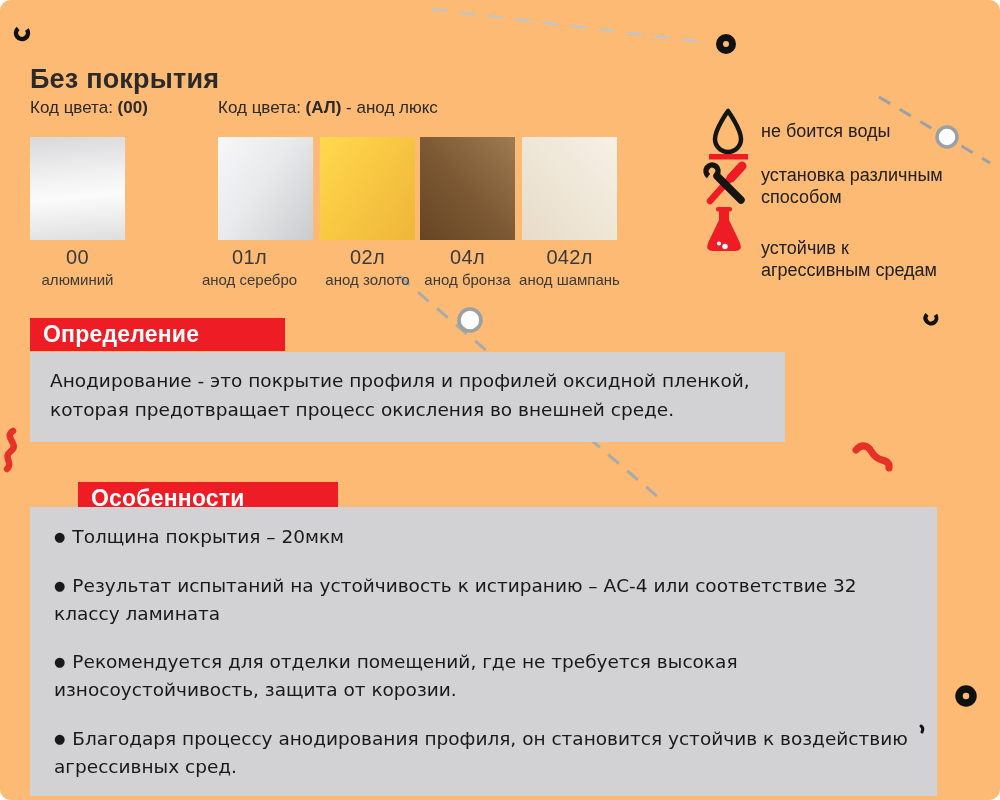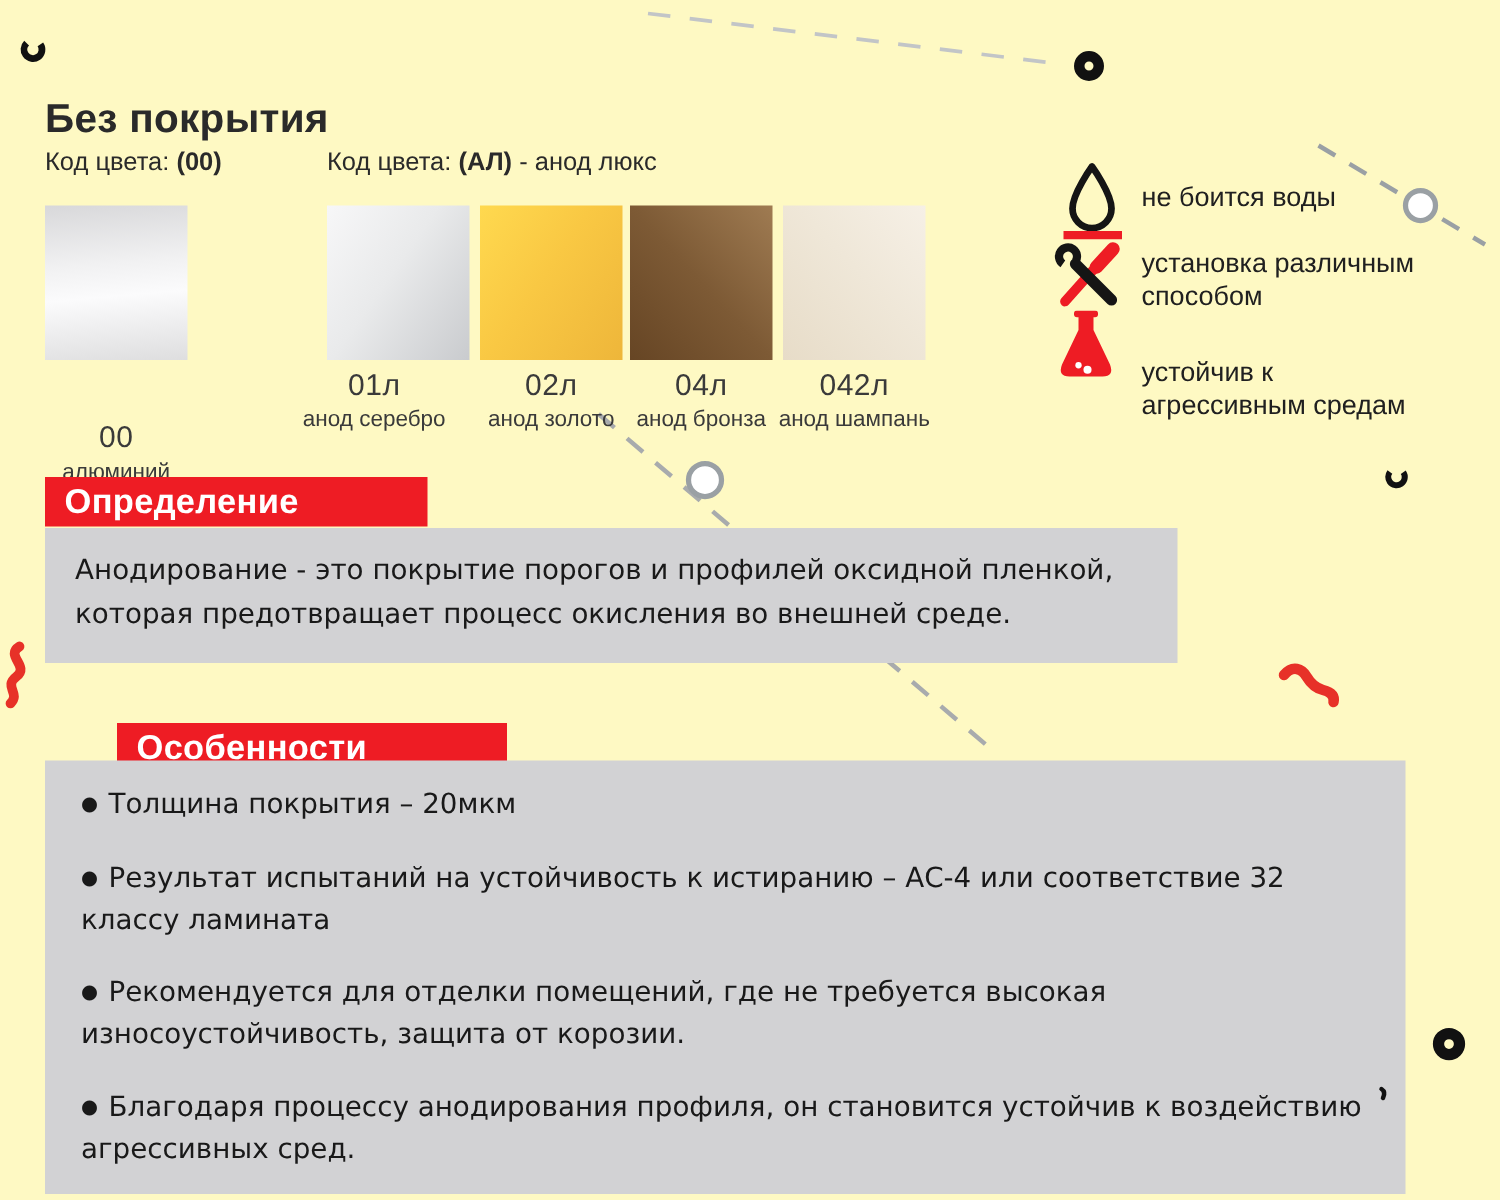--- a/index.html
+++ b/index.html
@@ -1,18 +1,18 @@
 <!DOCTYPE html>
 <html><head>
 <meta charset="utf-8">
 <style>
   html,body { margin:0; padding:0; background:#fff; }
   .canvas {
-    position:relative; width:1000px; height:800px; background:#fef9c3;
-    font-family:"Liberation Sans", sans-serif; overflow:hidden; color:#262626;
+    position:relative; width:1000px; height:800px; background:#fdba74;
+    font-family:"Liberation Sans", sans-serif; overflow:hidden; color:#262626;border-radius:11px;
   }
   svg.decor { position:absolute; left:0; top:0; pointer-events:none; }
   #decor-under { z-index:0; }
   #decor-over  { z-index:2; }
   .layer { position:absolute; inset:0; z-index:1; }
 
   
   .col-title { position:absolute; top:64px; font-size:27px; font-weight:bold; color:#2a2a2a; letter-spacing:.2px; }
   .code-line { position:absolute; top:98px; font-size:17px; color:#2a2a2a; }
   .code-line b { font-weight:bold; }
@@ -76,21 +76,21 @@
       <b>(АЛ)</b>
       <span>- анод люкс</span>
     </div>
 
     <div class="tile sw-aluminum" style="left:30px;"></div>
     <div class="tile sw-silver" style="left:218px;"></div>
     <div class="tile sw-gold" style="left:320px;"></div>
     <div class="tile sw-bronze" style="left:420px;"></div>
     <div class="tile sw-champagne" style="left:522px;"></div>
 
-    <div class="tile-label" style="left:17px;margin-top:35px;">
+    <div class="tile-label" style="left:17px;">
       <div class="tile-code">00</div>
       <div class="tile-name">алюминий</div>
     </div>
     <div class="tile-label" style="left:189px;">
       <div class="tile-code">01л</div>
       <div class="tile-name">анод серебро</div>
     </div>
     <div class="tile-label" style="left:307px;">
       <div class="tile-code">02л</div>
       <div class="tile-name">анод золото</div>
@@ -121,21 +121,21 @@
     <svg class="benefit-icon" style="left:705px; top:207px;" width="38" height="48" viewBox="0 0 38 48">
       <rect x="11" y="0" width="16" height="4.5" rx="2" fill="#ee1c24"></rect>
       <path d="M14 3 H24 V13 L35 36 Q38 44 30 44 H8 Q0 44 3 36 L14 13 Z" fill="#ee1c24"></path>
       <circle cx="14" cy="36.5" r="2.1" fill="#ffffff"></circle>
       <circle cx="20" cy="39.5" r="2.7" fill="#ffffff"></circle>
     </svg>
     <div class="benefit-text" style="top:216px;margin-top:22px;">устойчив к агрессивным средам</div>
 
     <div class="sec-header" id="def-header">Определение</div>
     <div class="panel" id="def-panel">
-      <span>Анодирование - это покрытие порогов и профилей оксидной пленкой, которая предотвращает процесс окисления во внешней среде.</span>
+      <span>Анодирование - это покрытие профиля и профилей оксидной пленкой, которая предотвращает процесс окисления во внешней среде.</span>
     </div>
 
     <div class="sec-header" id="feat-header">Особенности</div>
     <div class="panel" id="feat-panel">
       <div class="feat-item">
         <span class="bullet">●</span><span>Толщина покрытия – 20мкм</span>
       </div>
       <div class="feat-item">
         <span class="bullet">●</span><span>Результат испытаний на устойчивость к истиранию – АС-4 или соответствие 32 классу ламината</span>
       </div>

